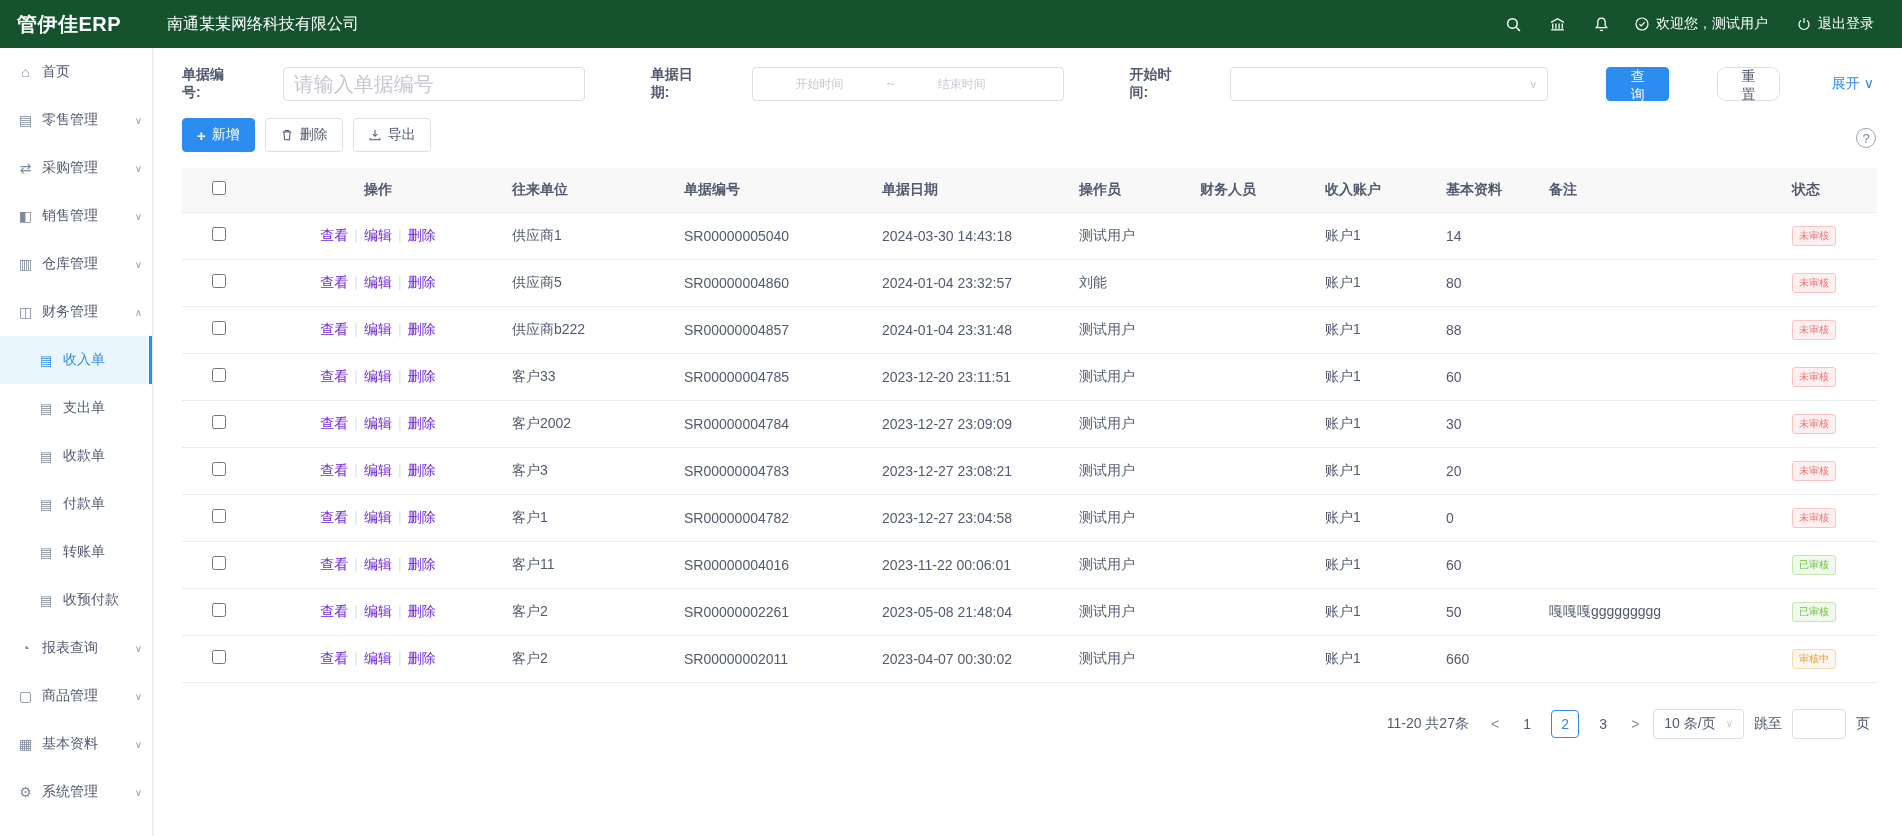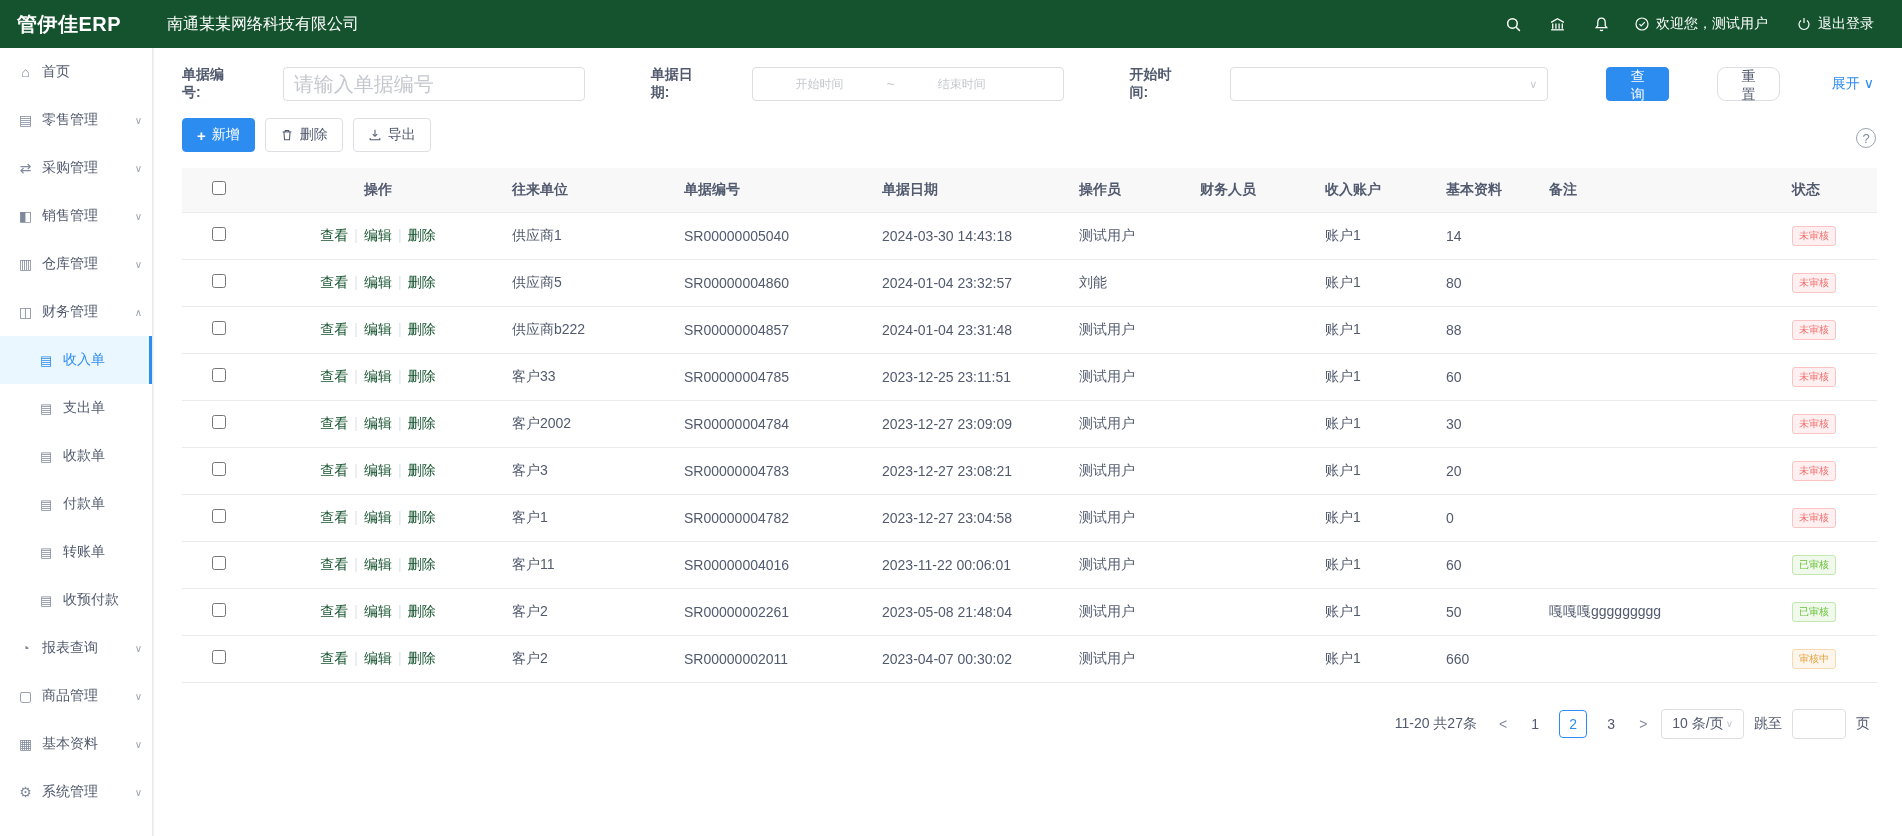--- a/index.html
+++ b/index.html
@@ -78,37 +78,37 @@
 
   
   table { width:100%; margin-top:16px; border-collapse:collapse; table-layout:fixed; }
   thead th { background:#f8f8f9; color:#515a6e; font-size:14px; font-weight:bold; text-align:left;
     height:44px; padding:0 12px; border-bottom:1px solid #e8eaec; }
   tbody td { height:47px; padding:0 12px; font-size:14px; color:#515a6e;
     border-bottom:1px solid #e8eaec; overflow:hidden; white-space:nowrap; }
   th.col-check, td.col-check { text-align:center; padding:0; }
   th.col-op, td.col-op { text-align:center; }
   input[type=checkbox] { width:14px; height:14px; cursor:pointer; }
-  .op-link { color:#14532d; text-decoration:none; cursor:pointer; }
+  .op-link { color:#6d28d9; text-decoration:none; cursor:pointer; }
   .op-divider { color:#e0e3e8; margin:0 6px; }
   .badge { display:inline-block; font-size:10px; line-height:1; padding:4px 6px; border-radius:3px; border:1px solid; }
   .badge.red    { color:#f56c6c; background:#fef0f0; border-color:#fbc4c4; }
   .badge.green  { color:#67c23a; background:#f0f9eb; border-color:#c2e7b0; }
   .badge.orange { color:#e6a23c; background:#fdf6ec; border-color:#f5dab1; }
 
   
   .pagination { margin-top:26px; display:flex; justify-content:flex-end; align-items:center;
     gap:10px; font-size:14px; color:#515a6e; padding-right:4px; }
   .pg-total { margin-right:8px; }
   .pg-btn { color:#808a9d; cursor:pointer; padding:0 4px; font-size:14px; }
   .pg-num { min-width:28px; height:28px; line-height:26px; text-align:center; border-radius:4px;
     cursor:pointer; border:1px solid transparent; }
   .pg-num.current { border-color:#2d8cf0; color:#2d8cf0; }
   .pg-select { height:30px; border:1px solid #dcdee2; border-radius:4px; display:inline-flex;
-    align-items:center; gap:2px; padding:0 10px; cursor:pointer; }
+    align-items:center; gap:10px; padding:0 10px; cursor:pointer; }
   .pg-caret { color:#c5c8ce; font-size:10px; }
   .pg-input { width:54px; height:30px; border:1px solid #dcdee2; border-radius:4px; outline:none;
     font-family:inherit; padding:0 6px; }
 </style>
 </head>
 <body>
 
 <header class="topbar">
   <div class="logo">管伊佳ERP</div>
   <div class="company">南通某某网络科技有限公司</div>
@@ -360,21 +360,21 @@
             <td>账户1</td>
             <td>88</td>
             <td></td>
             <td><span class="badge red">未审核</span></td>
           </tr>
           <tr>
             <td class="col-check"><input type="checkbox" style=""></td>
             <td class="col-op"><a class="op-link">查看</a><span class="op-divider">|</span><a class="op-link">编辑</a><span class="op-divider">|</span><a class="op-link">删除</a></td>
             <td>客户33</td>
             <td>SR00000004785</td>
-            <td>2023-12-25 23:11:51</td>
+            <td>2023-12-20 23:11:51</td>
             <td>测试用户</td>
             <td></td>
             <td>账户1</td>
             <td>60</td>
             <td></td>
             <td><span class="badge red">未审核</span></td>
           </tr>
           <tr>
             <td class="col-check"><input type="checkbox" style=""></td>
             <td class="col-op"><a class="op-link">查看</a><span class="op-divider">|</span><a class="op-link">编辑</a><span class="op-divider">|</span><a class="op-link">删除</a></td>

